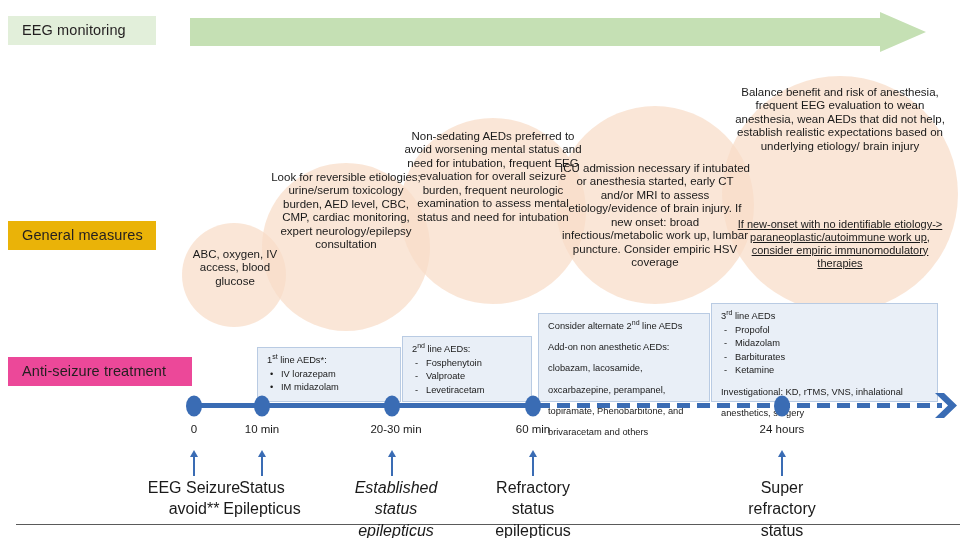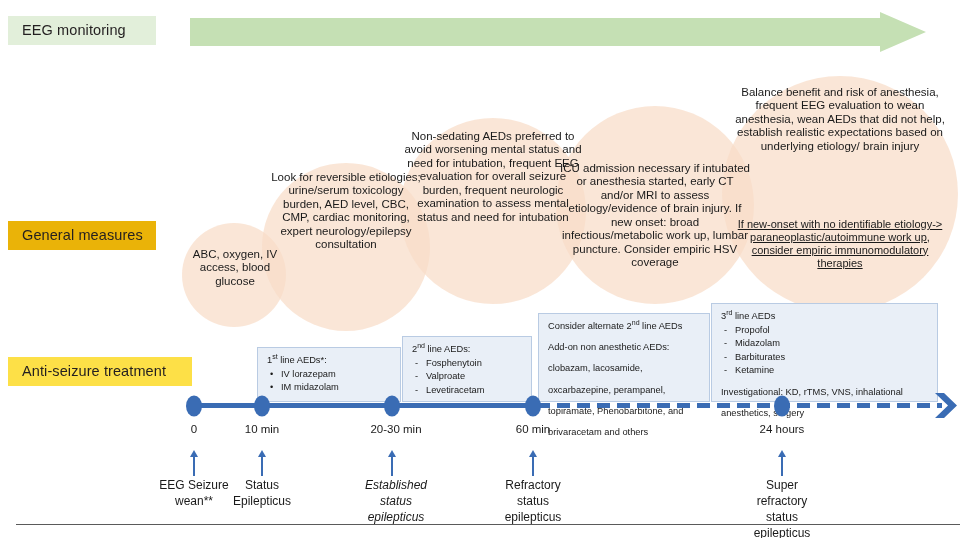--- a/index.html
+++ b/index.html
@@ -23,21 +23,21 @@
   .row-label {
     position: absolute;
     font-size: 14.5px;
     color: #231f20;
     padding: 6px 10px 7px 14px;
     white-space: nowrap;
     letter-spacing: .1px;
   }
   .row-label.eeg      { left: 8px;  top: 16px;  background: #e2efda; width: 124px; }
   .row-label.general  { left: 8px;  top: 221px; background: #eab308; width: 124px; }
-  .row-label.antisz   { left: 8px;  top: 357px; background: #fde047; width: 160px; }
+  .row-label.antisz   { left: 8px;  top: 357px; background: #ec4899; width: 160px; }
 
   
   .green-arrow {
     position: absolute;
     left: 190px;
     top: 12px;
     width: 736px;
     height: 40px;
   }
   .green-arrow svg { display: block; }
@@ -135,21 +135,21 @@
     color: #1a1a1a;
     transform: translateX(-50%);
     white-space: nowrap;
     z-index: 8;
   }
 
   
   .stage {
     position: absolute;
     text-align: center;
-    font-size: 12px;
+    font-size: 16px;
     color: #1a1a1a;
     line-height: 1.34;
     transform: translateX(-50%);
     white-space: nowrap;
     z-index: 8;
   }
   .connector {
     position: absolute;
     transform: translateX(-50%);
     z-index: 8;
@@ -277,21 +277,21 @@
   </div>
   <div class="connector" style="left:782px; top:450px;">
     <svg width="9" height="26" viewBox="0 0 9 26" xmlns="http://www.w3.org/2000/svg" aria-hidden="true">
       <path d="M4.5 26 L4.5 5" stroke="#3a6cb4" stroke-width="2" fill="none"></path>
       <polygon points="4.5,0 8.5,7 0.5,7" fill="#3a6cb4"></polygon>
     </svg>
   </div>
 
   <div class="stage" style="left:194px; top:477px;">
     <div>EEG Seizure</div>
-    <div>wean**</div>
+    <div>avoid**</div>
   </div>
   <div class="stage" style="left:262px; top:477px;">
     <div>Status</div>
     <div>Epilepticus</div>
   </div>
   <div class="stage" style="left:396px; top:477px;font-style:italic;">
     <div>Established</div>
     <div>status</div>
     <div>epilepticus</div>
   </div>

